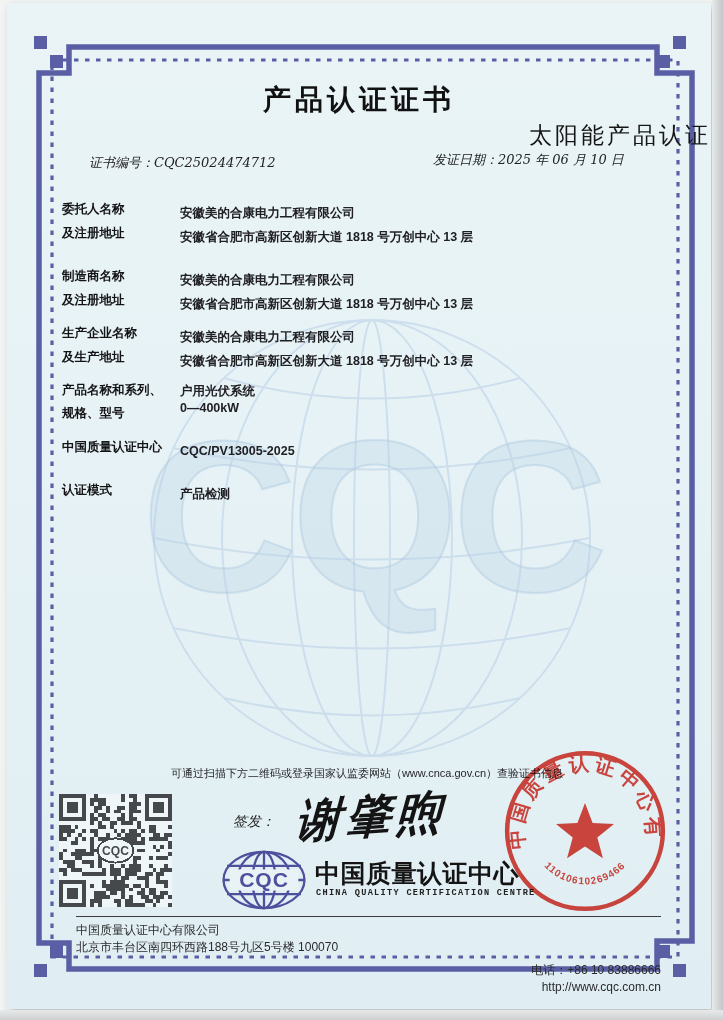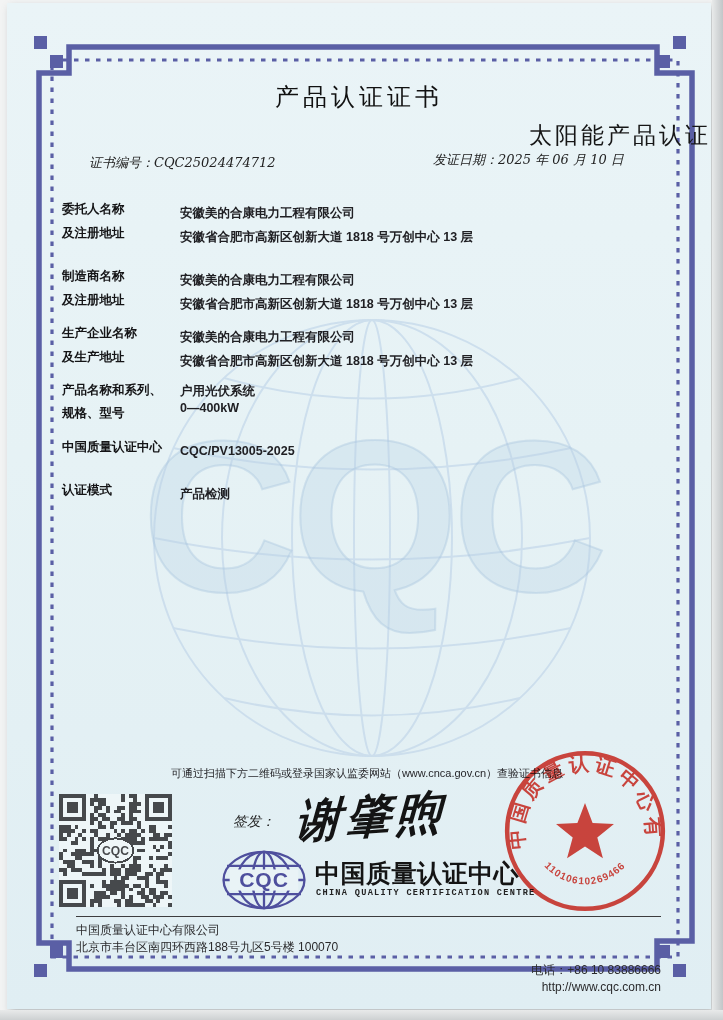--- a/index.html
+++ b/index.html
@@ -17,21 +17,21 @@
     position:absolute;left:7px;top:3px;width:704px;height:1006px;
     background:linear-gradient(180deg,#eaf4f7 0%,#e6f2f5 45%,#e0eef3 100%);
     box-shadow:3px 4px 8px rgba(110,120,125,.45);
   }
   .abs{position:absolute;}
   svg{display:block;}
 
   
   .hei{font-family:"Liberation Sans","DejaVu Sans",sans-serif;color:#1d1d1f;}
   .kai{font-family:"DejaVu Serif","Liberation Serif",serif;font-style:italic;color:#222;}
-  .title{left:0;right:0;top:78px;text-align:center;font-size:24px;font-weight:400;
+  .title{left:0;right:0;top:78px;text-align:center;font-size:28px;font-weight:700;
     letter-spacing:4px;color:#111;}
   .subtitle{left:0;right:0;top:117px;text-align:right;font-size:23px;font-weight:500;
     letter-spacing:3px;color:#161616;}
   .certline{left:82px;top:151px;font-size:13px;}
   .dates{left:426px;top:148px;font-size:13px;line-height:18px;}
 
   .row{position:absolute;left:55px;width:600px;}
   .lab{position:absolute;left:0;top:0;width:118px;font-size:12.5px;font-weight:700;
     line-height:24px;color:#141416;}
   .val{position:absolute;left:118px;top:4px;width:480px;font-size:12.5px;font-weight:700;

